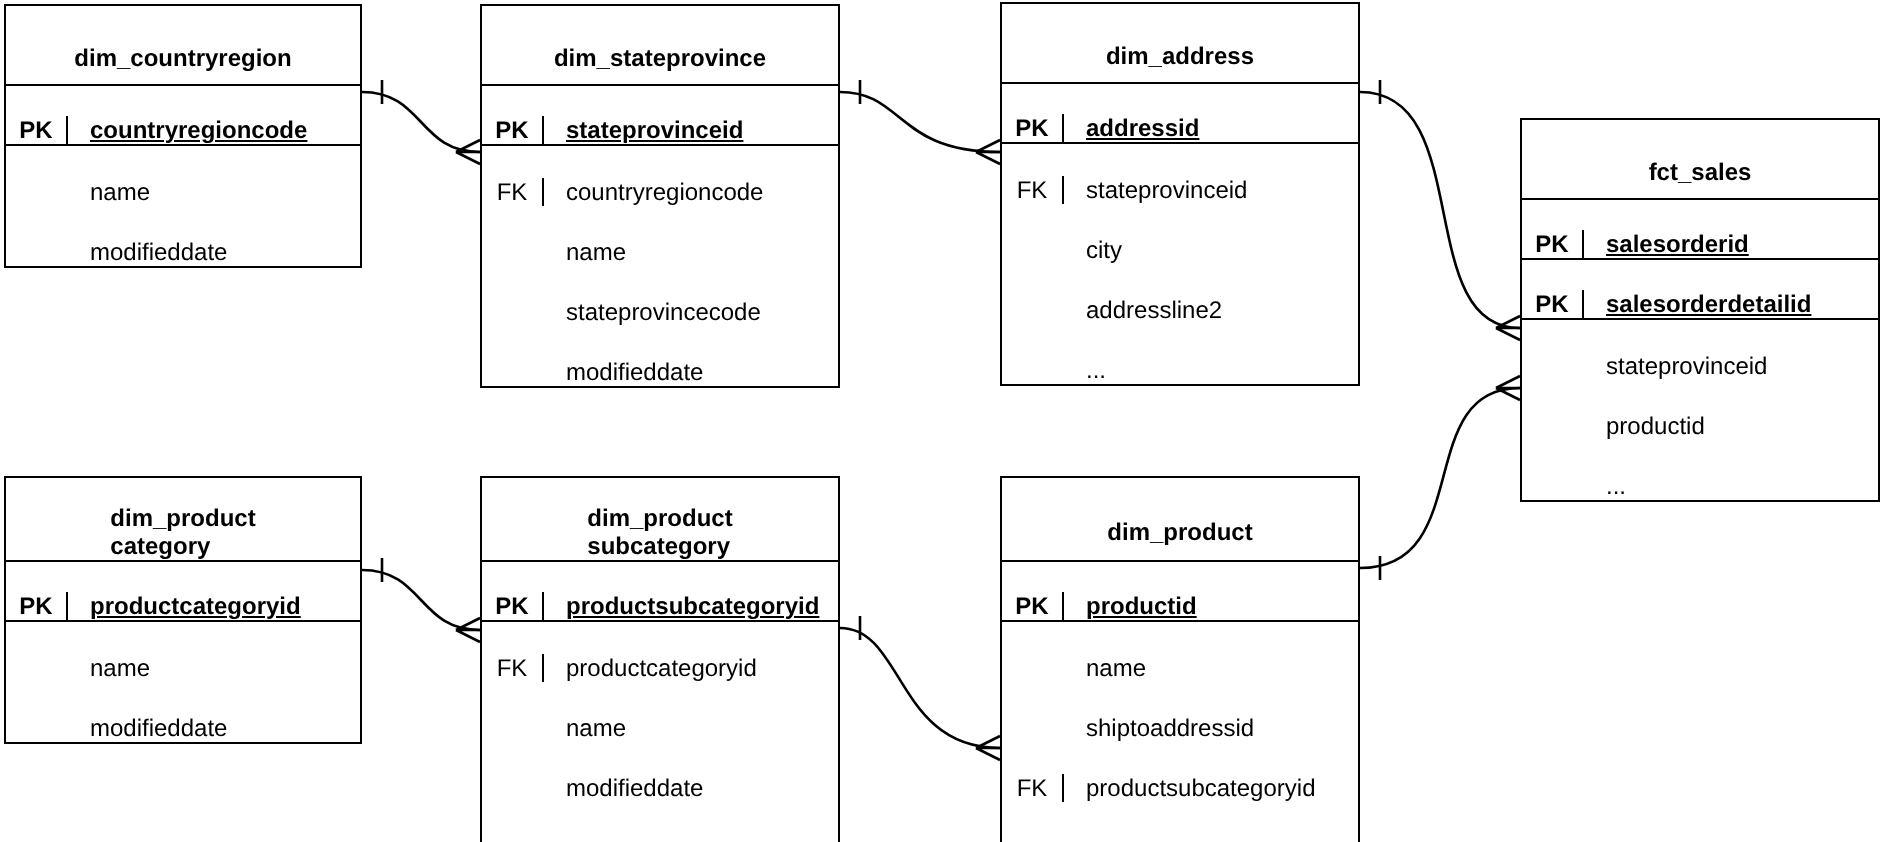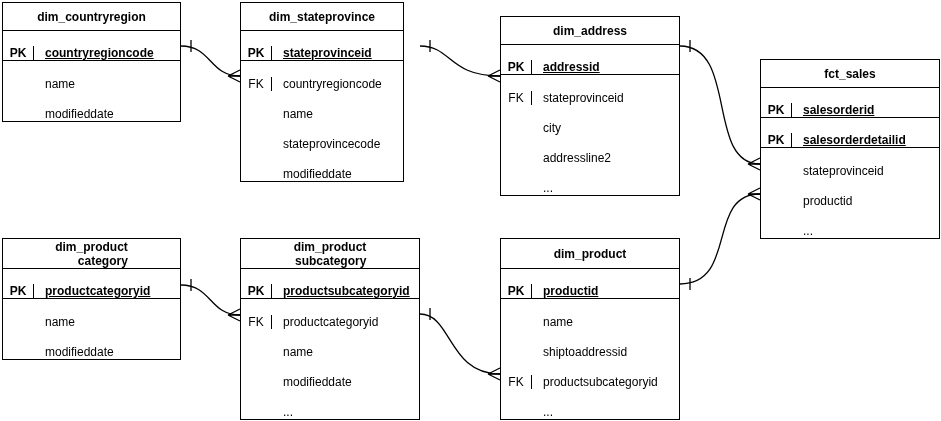--- a/index.html
+++ b/index.html
@@ -18,23 +18,24 @@
     border: 1px solid #000000;
     font-size: 12px;
   }
   .t-title {
     height: 28px;
     border-bottom: 1px solid #000000;
     display: flex;
     align-items: center;
     justify-content: center;
     font-weight: bold;
-    text-align: right;
+    text-align: left;
     white-space: pre-line;
     line-height: 14px;
+    margin-top: 12px;
   }
   .t-title.tall { height: 30px; }
   .t-row {
     display: flex;
     height: 30px;
     align-items: flex-end;
   }
   .t-keyrow { border-bottom: 1px solid #000000; }
   .t-kl {
     flex: 0 0 31px;
@@ -75,21 +76,21 @@
     <div class="t-row">
       <span class="t-kl"></span>
       <span class="t-f">name</span>
     </div>
     <div class="t-row">
       <span class="t-kl"></span>
       <span class="t-f">modifieddate</span>
     </div>
   </div>
 
-  <div class="erd-table" style="left:240px; top:2px; width:164px;">
+  <div class="erd-table" style="left:240px; top:2px; width:180px;">
     <div class="t-title">dim_stateprovince</div>
     <div class="t-row t-keyrow">
       <span class="t-kl pk">PK</span>
       <span class="t-f pk">stateprovinceid</span>
     </div>
     <div class="t-row">
       <span class="t-kl">FK</span>
       <span class="t-f">countryregioncode</span>
     </div>
     <div class="t-row">
@@ -99,21 +100,21 @@
     <div class="t-row">
       <span class="t-kl"></span>
       <span class="t-f">stateprovincecode</span>
     </div>
     <div class="t-row">
       <span class="t-kl"></span>
       <span class="t-f">modifieddate</span>
     </div>
   </div>
 
-  <div class="erd-table" style="left:500px; top:16px; width:180px;">
+  <div class="erd-table" style="left:500px; top:1px; width:180px;">
     <div class="t-title">dim_address</div>
     <div class="t-row t-keyrow">
       <span class="t-kl pk">PK</span>
       <span class="t-f pk">addressid</span>
     </div>
     <div class="t-row">
       <span class="t-kl">FK</span>
       <span class="t-f">stateprovinceid</span>
     </div>
     <div class="t-row">

